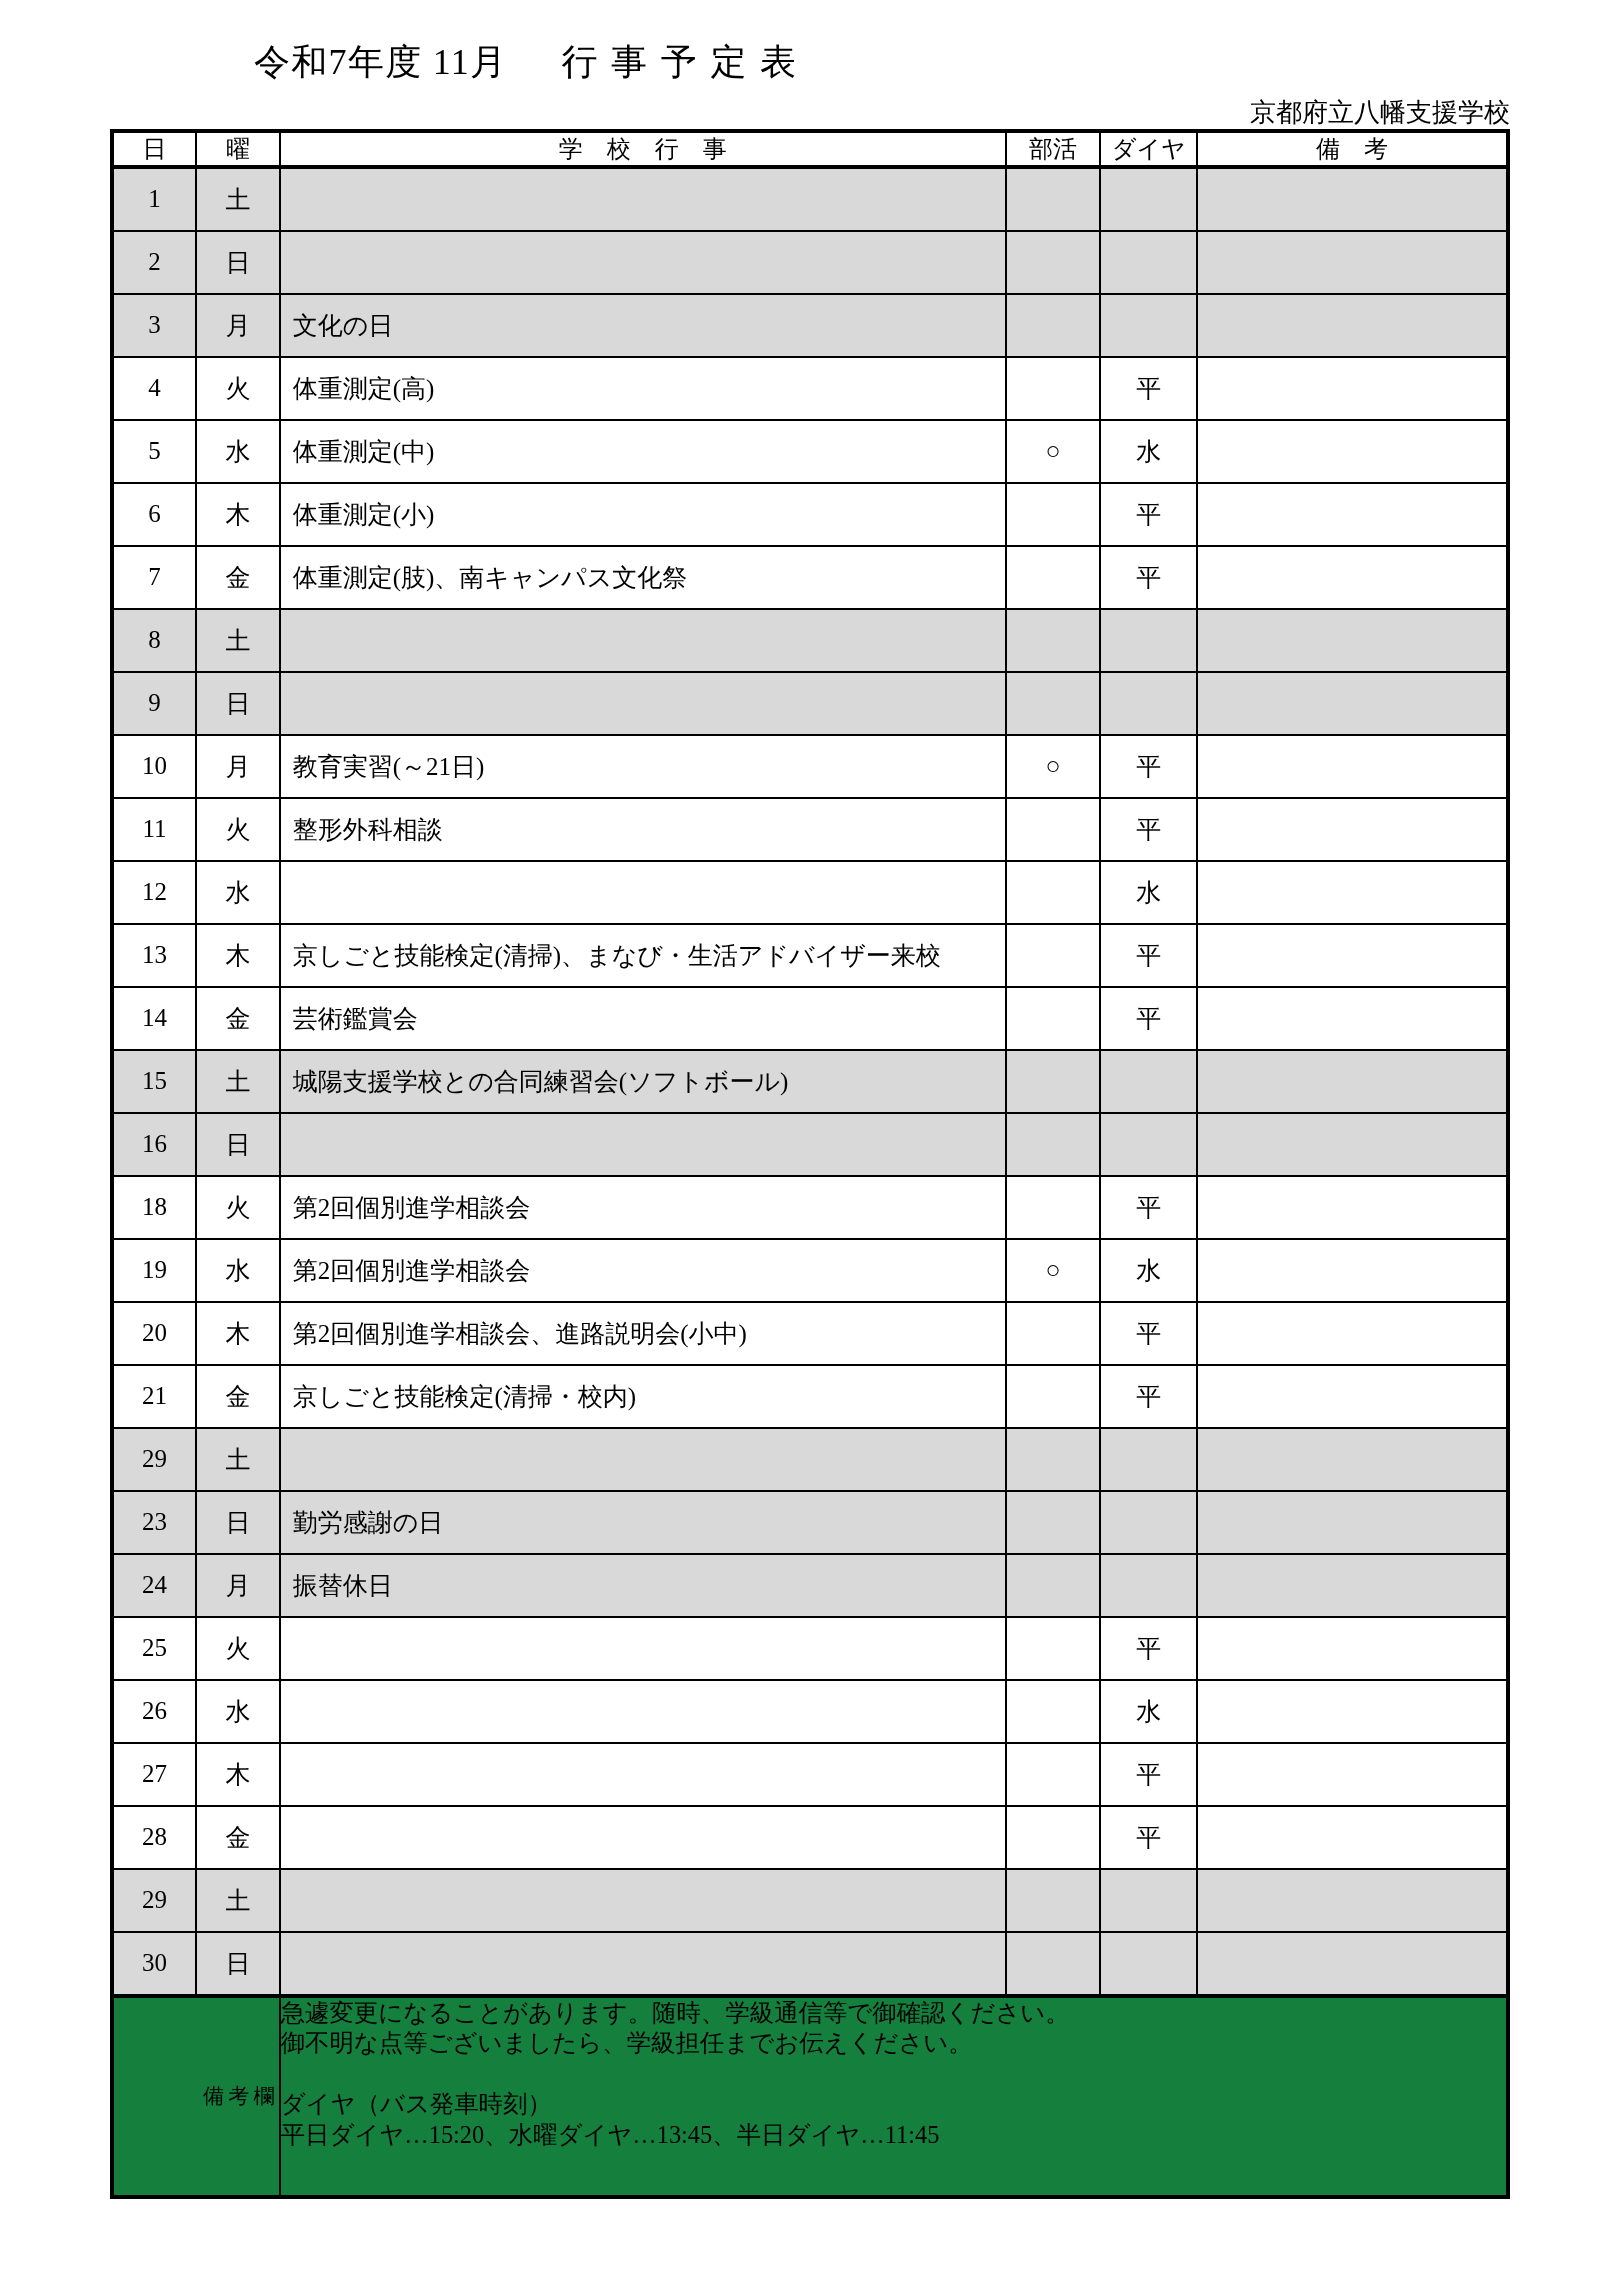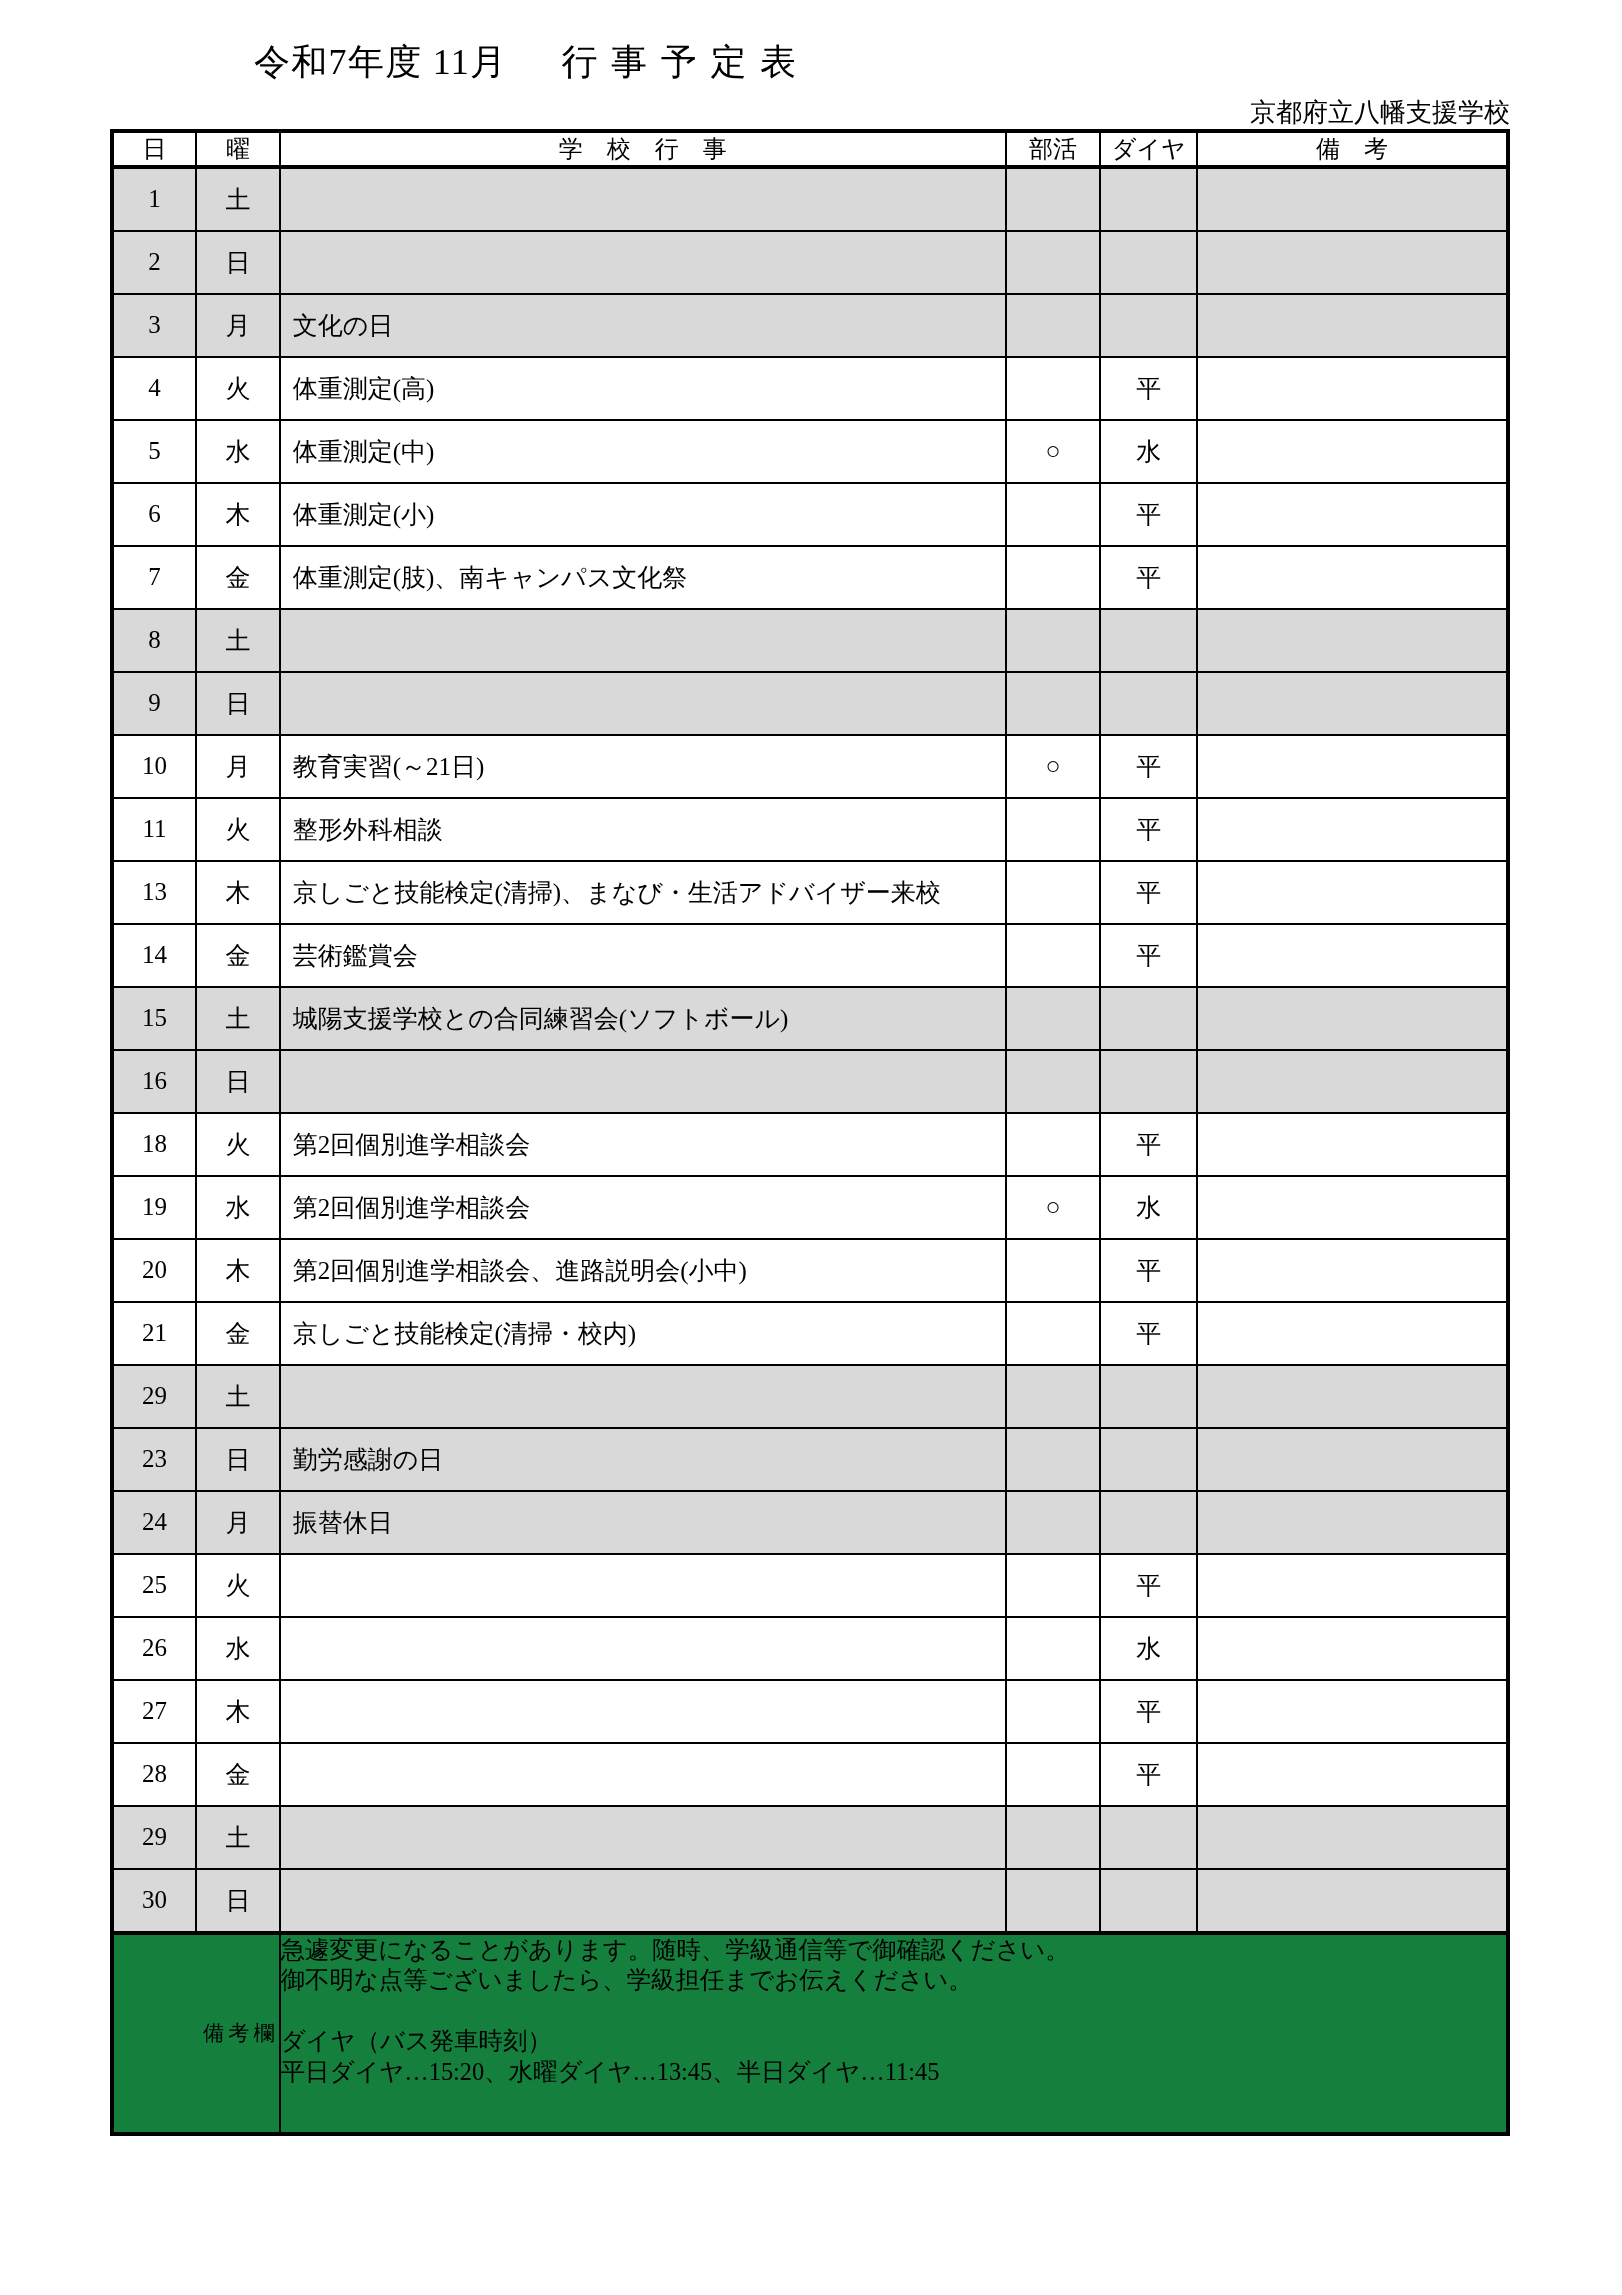--- a/index.html
+++ b/index.html
@@ -209,20 +209,28 @@
   </tr>
         <tr>
     <td class="c day">11</td>
     <td class="c weekday">火</td>
     <td class="event">整形外科相談</td>
     <td class="c club"></td>
     <td class="c dia">平</td>
     <td class="note"></td>
   </tr>
         <tr>
+    <td class="c day">12</td>
+    <td class="c weekday">水</td>
+    <td class="event"></td>
+    <td class="c club"></td>
+    <td class="c dia">水</td>
+    <td class="note"></td>
+  </tr>
+        <tr>
     <td class="c day">13</td>
     <td class="c weekday">木</td>
     <td class="event">京しごと技能検定(清掃)、まなび・生活アドバイザー来校</td>
     <td class="c club"></td>
     <td class="c dia">平</td>
     <td class="note"></td>
   </tr>
         <tr>
     <td class="c day">14</td>
     <td class="c weekday">金</td>

